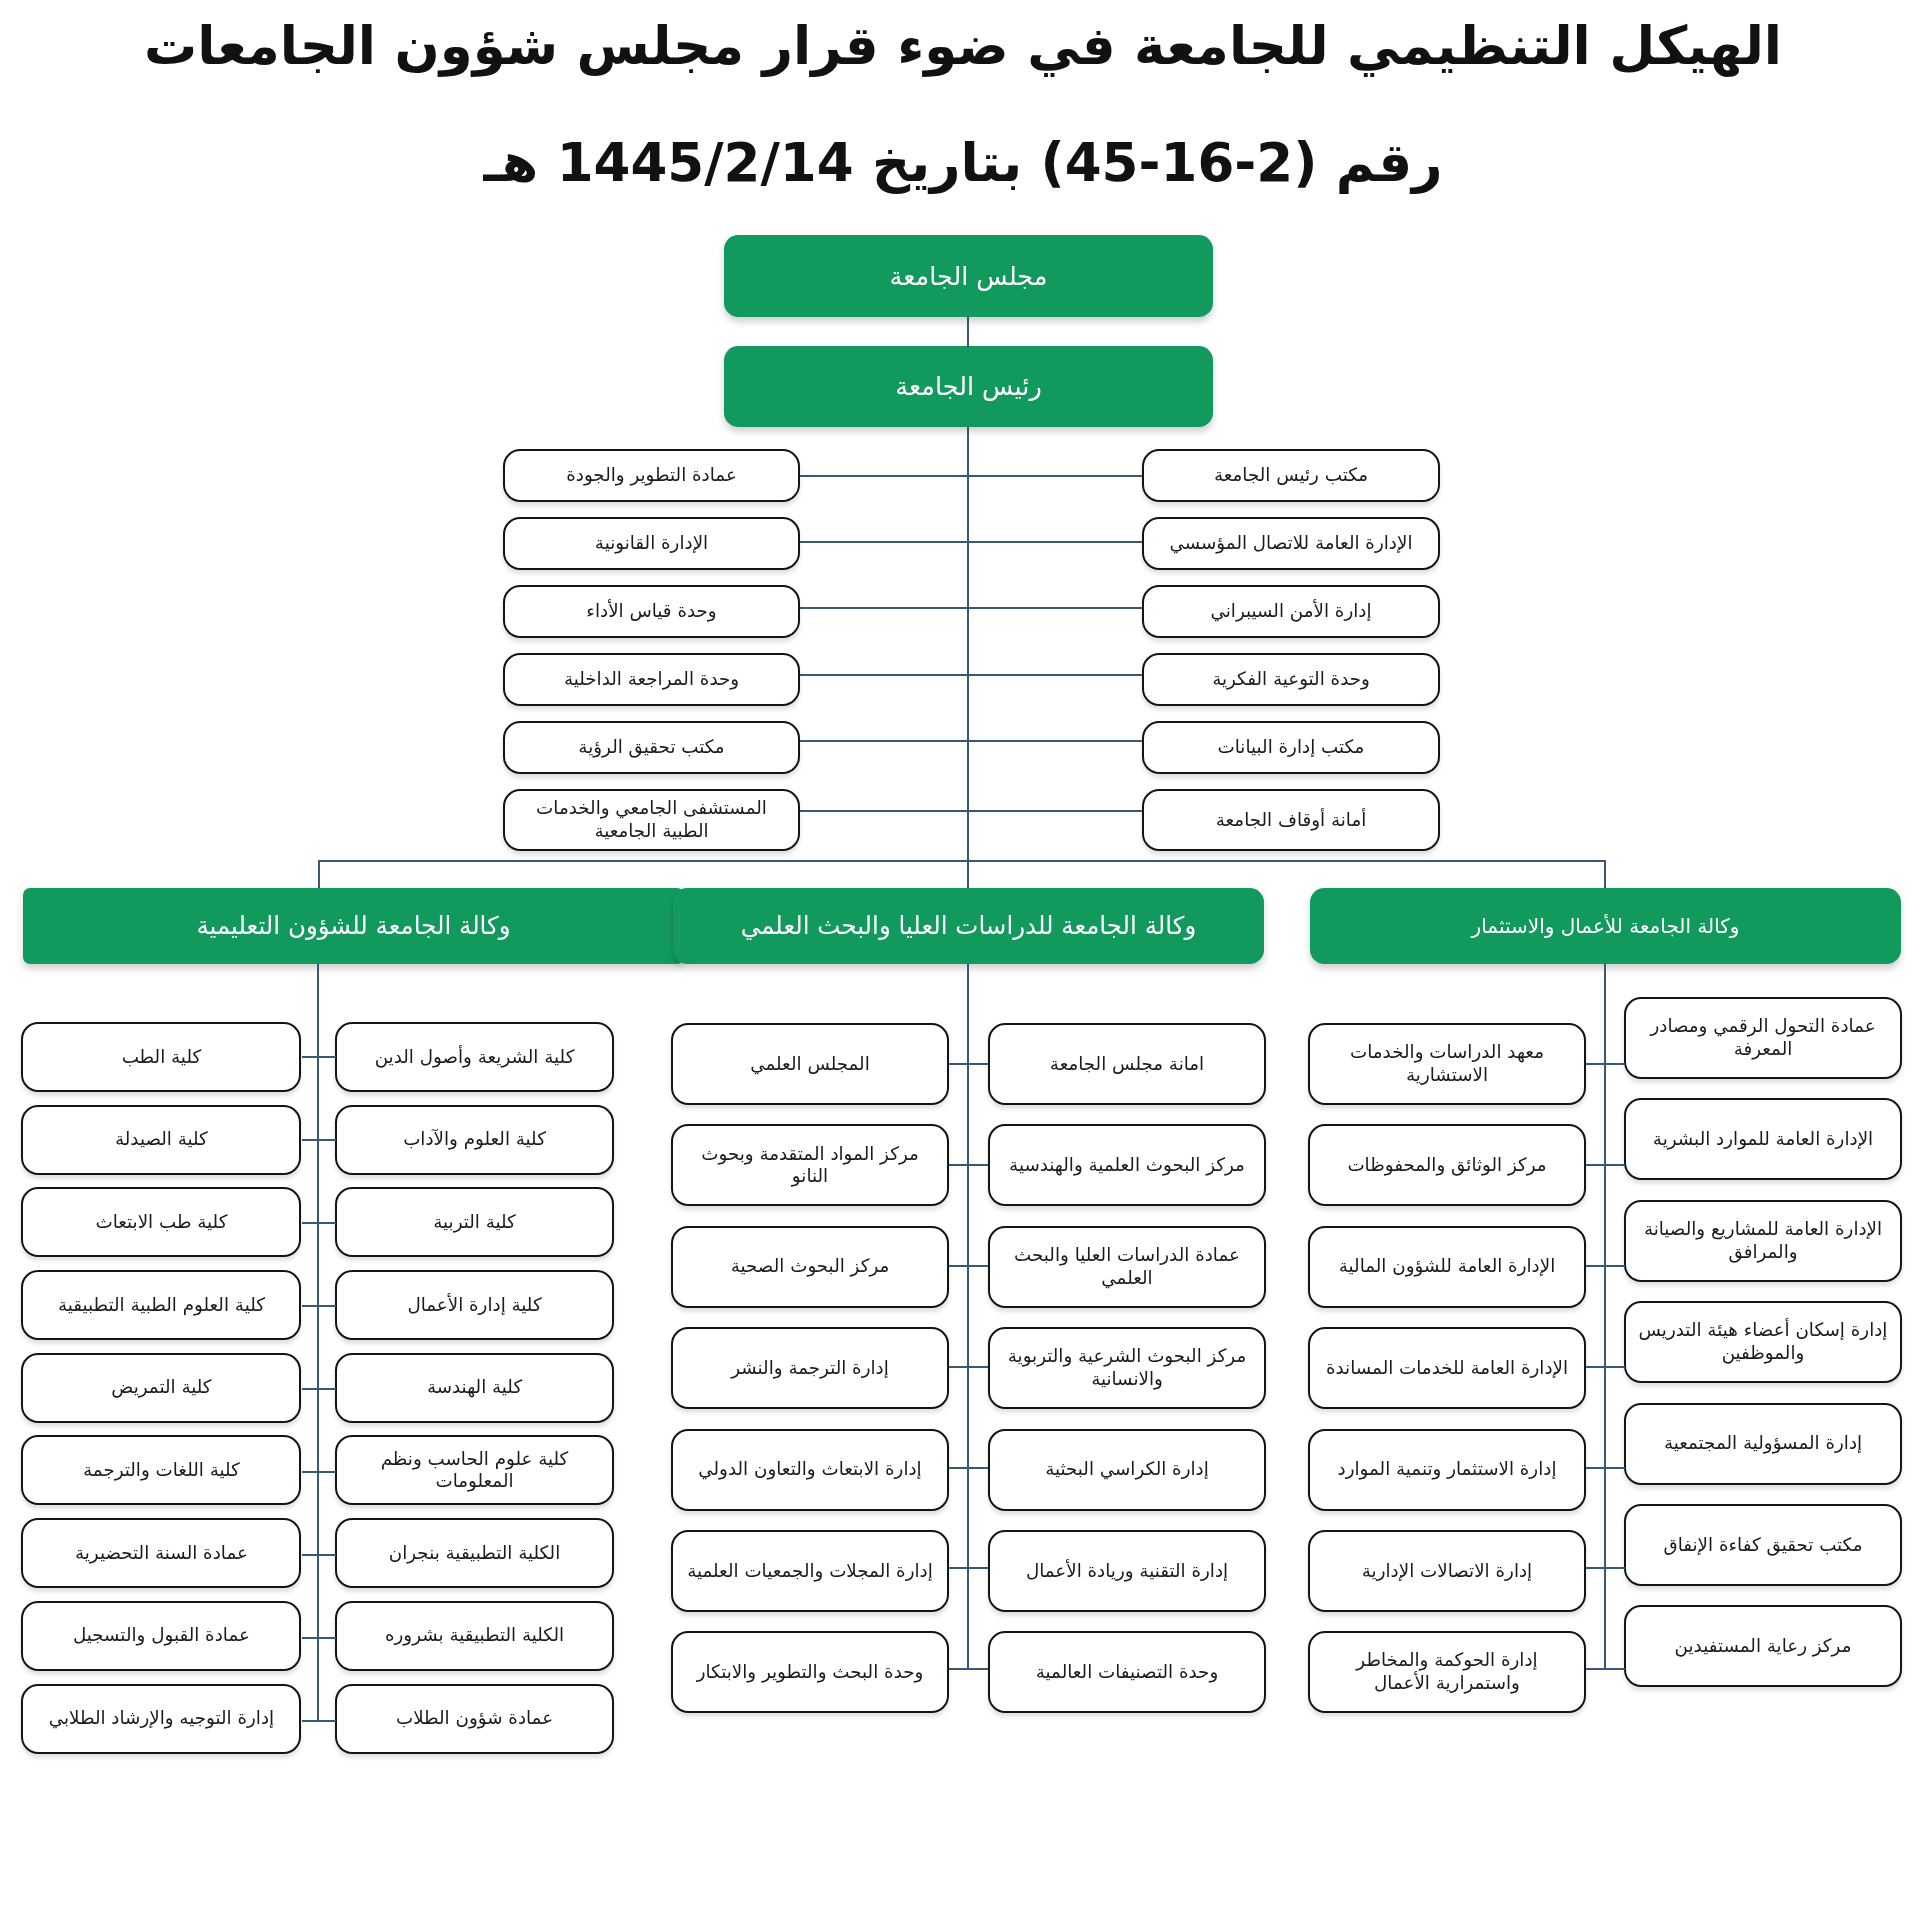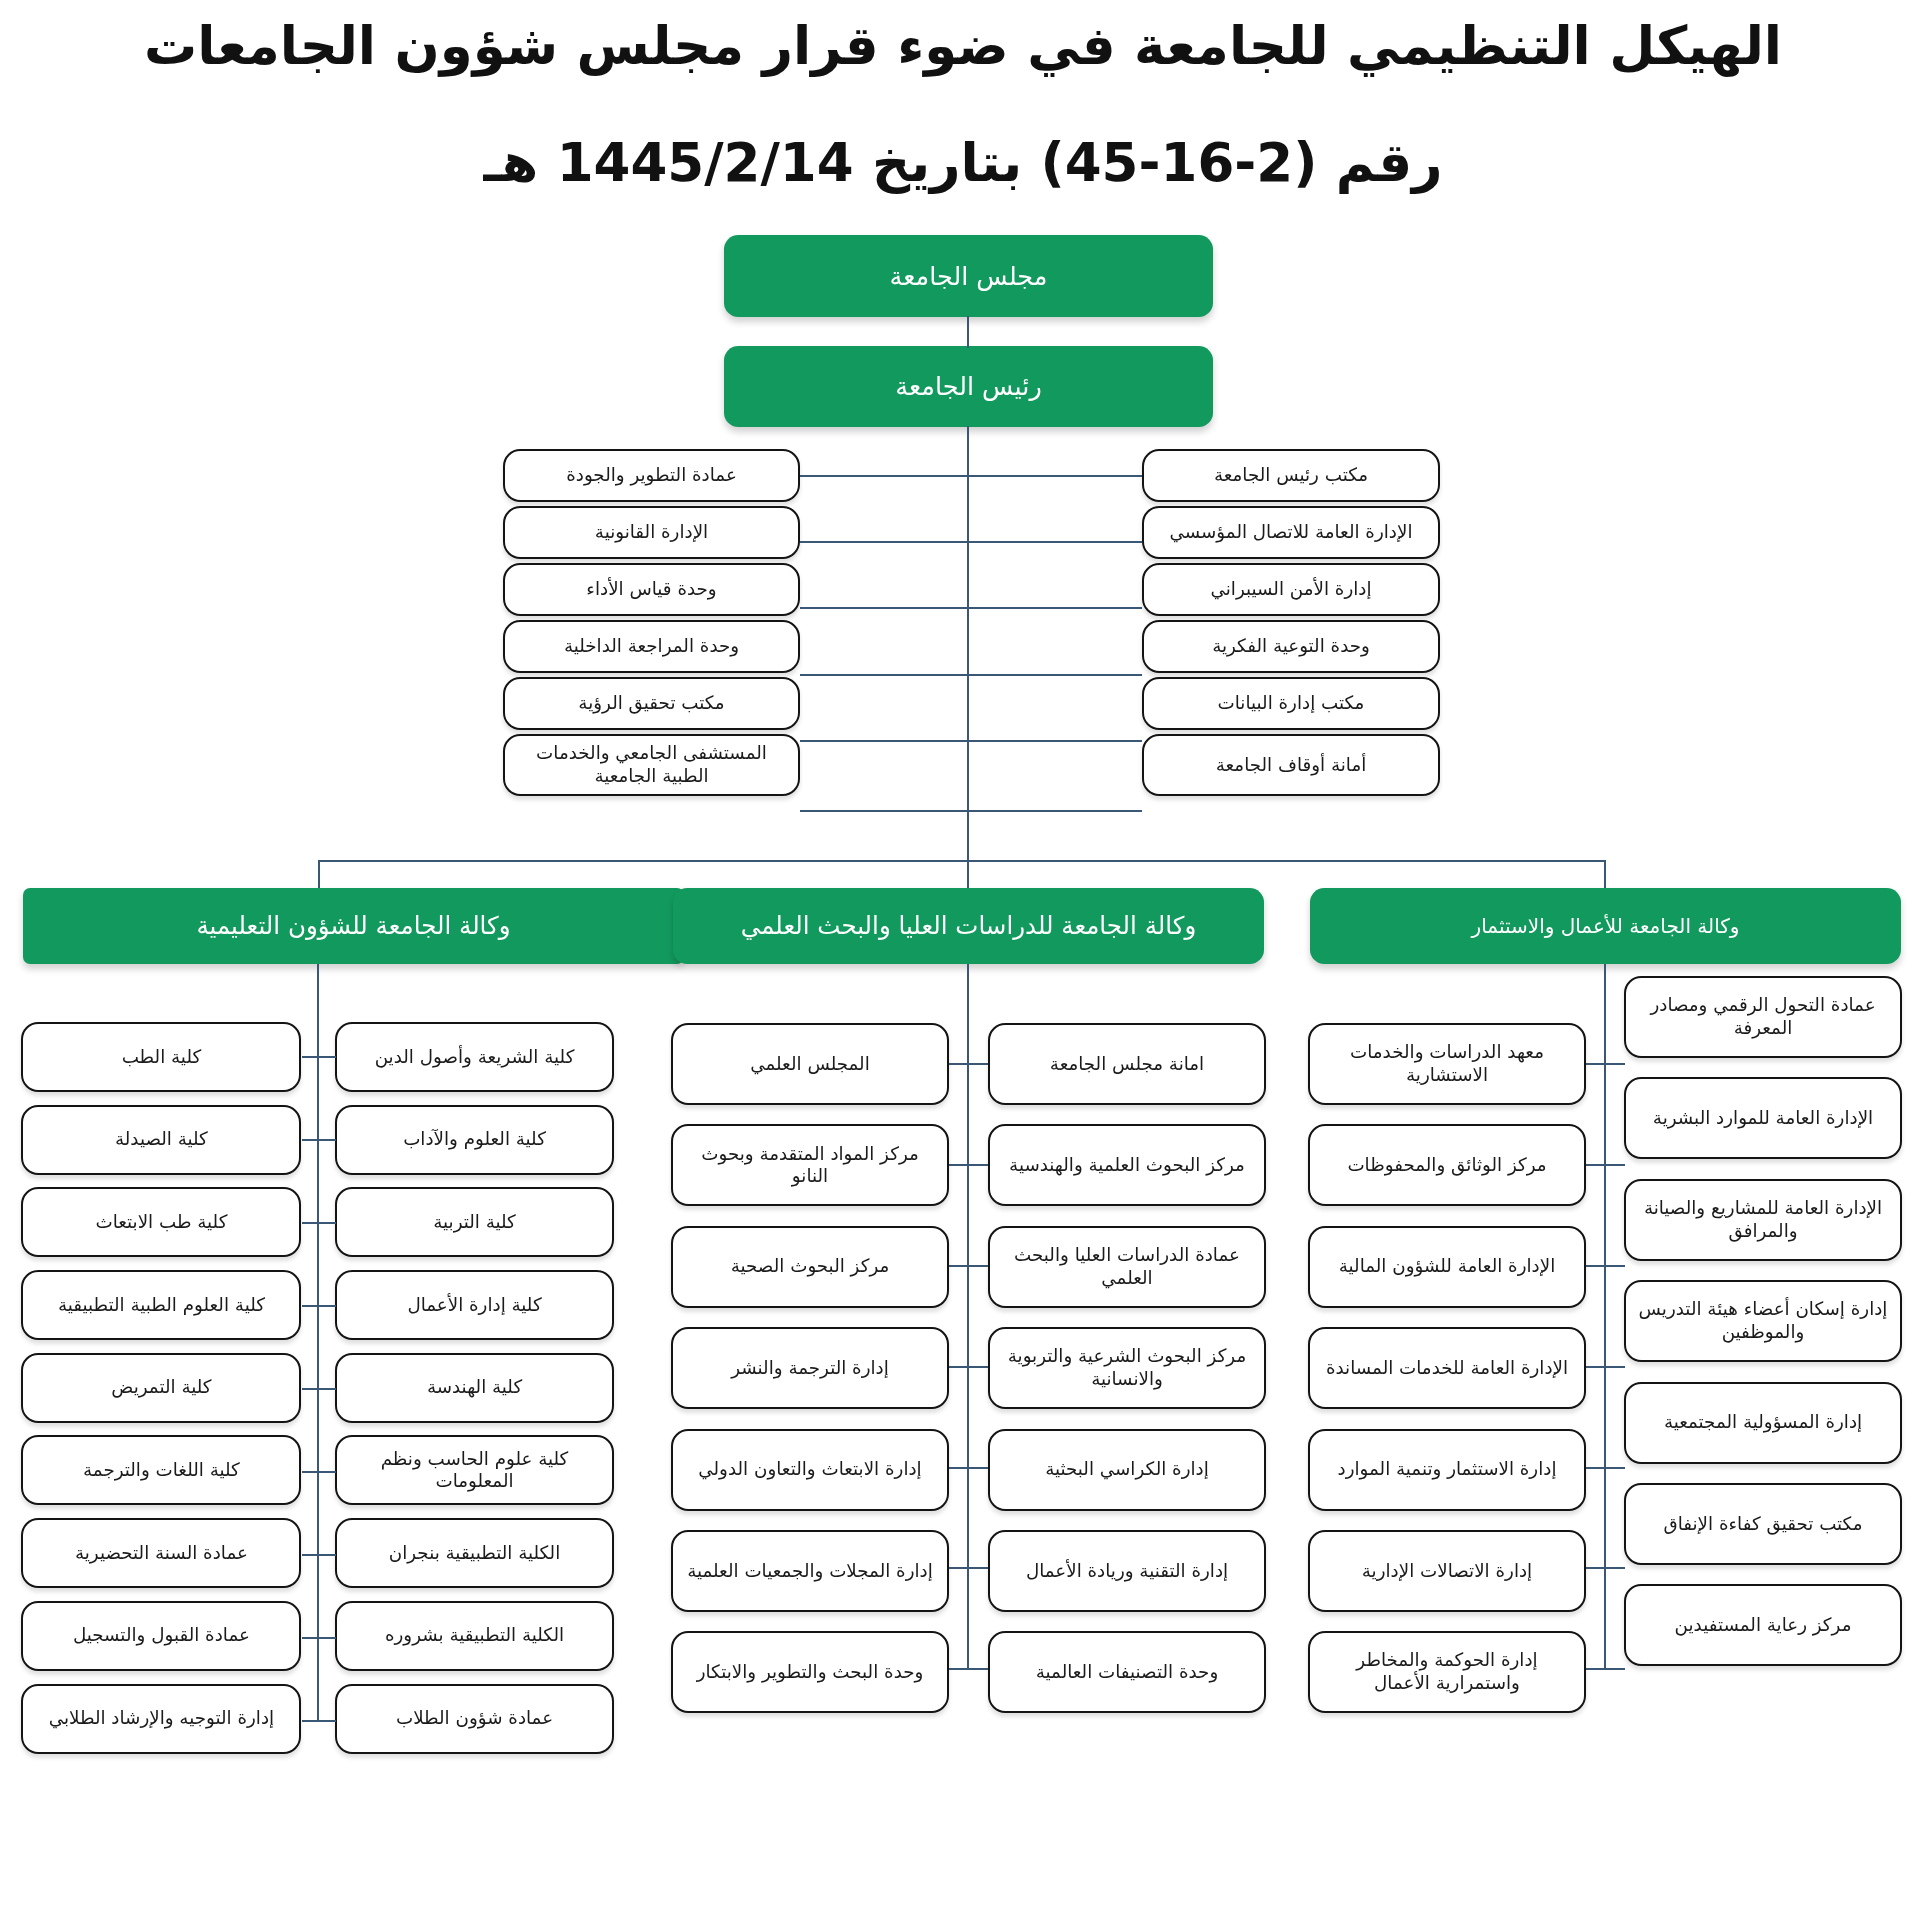--- a/index.html
+++ b/index.html
@@ -24,21 +24,21 @@
     box-shadow:0 4.1px 7.1px rgba(0,0,0,.18);
   }
   .col{position:absolute;display:flex;flex-direction:column;}
   .node{
     background:#ffffff;border:2.5px solid var(--border);border-radius:17.3px;
     display:flex;align-items:center;justify-content:center;text-align:center;
     direction:rtl;font-size:18.3px;line-height:1.25;padding:2px 9.2px;box-sizing:border-box;
     box-shadow:0 3.1px 4.1px rgba(0,0,0,.12);color:var(--ink);
   }
   .pcol .node{height:53px;}
-  .pcol{gap:4px;}
+  .pcol{gap:15px;}
   .pcol .tall{height:62px;}
   .sec-a{gap:12.7px;}
   .sec-a .node{height:70px;}
   .sec-b{gap:19.4px;}
   .sec-b .node{height:82px;}
   .hl{position:absolute;height:1.5px;background:var(--line);}
   .vl{position:absolute;width:1.5px;background:var(--line);}
 </style>
 </head>
 <body>
@@ -149,21 +149,21 @@
 
 <div class="col sec-b" style="left:1308px;top:1023px;width:278px;">
   <div class="node">معهد الدراسات والخدمات الاستشارية</div>
   <div class="node">مركز الوثائق والمحفوظات</div>
   <div class="node">الإدارة العامة للشؤون المالية</div>
   <div class="node">الإدارة العامة للخدمات المساندة</div>
   <div class="node">إدارة الاستثمار وتنمية الموارد</div>
   <div class="node">إدارة الاتصالات الإدارية</div>
   <div class="node">إدارة الحوكمة والمخاطر واستمرارية الأعمال</div>
 </div>
-<div class="col sec-b" style="left:1624px;top:976px;width:278px;justify-content:space-between;">
+<div class="col sec-b" style="left:1624px;top:997px;width:278px;justify-content:space-between;">
   <div class="node">عمادة التحول الرقمي ومصادر المعرفة</div>
   <div class="node">الإدارة العامة للموارد البشرية</div>
   <div class="node">الإدارة العامة للمشاريع والصيانة والمرافق</div>
   <div class="node">إدارة إسكان أعضاء هيئة التدريس والموظفين</div>
   <div class="node">إدارة المسؤولية المجتمعية</div>
   <div class="node">مكتب تحقيق كفاءة الإنفاق</div>
   <div class="node">مركز رعاية المستفيدين</div>
 </div>
 
 <div class="hl" style="left:1586px;top:1063px;width:39px;"></div>

